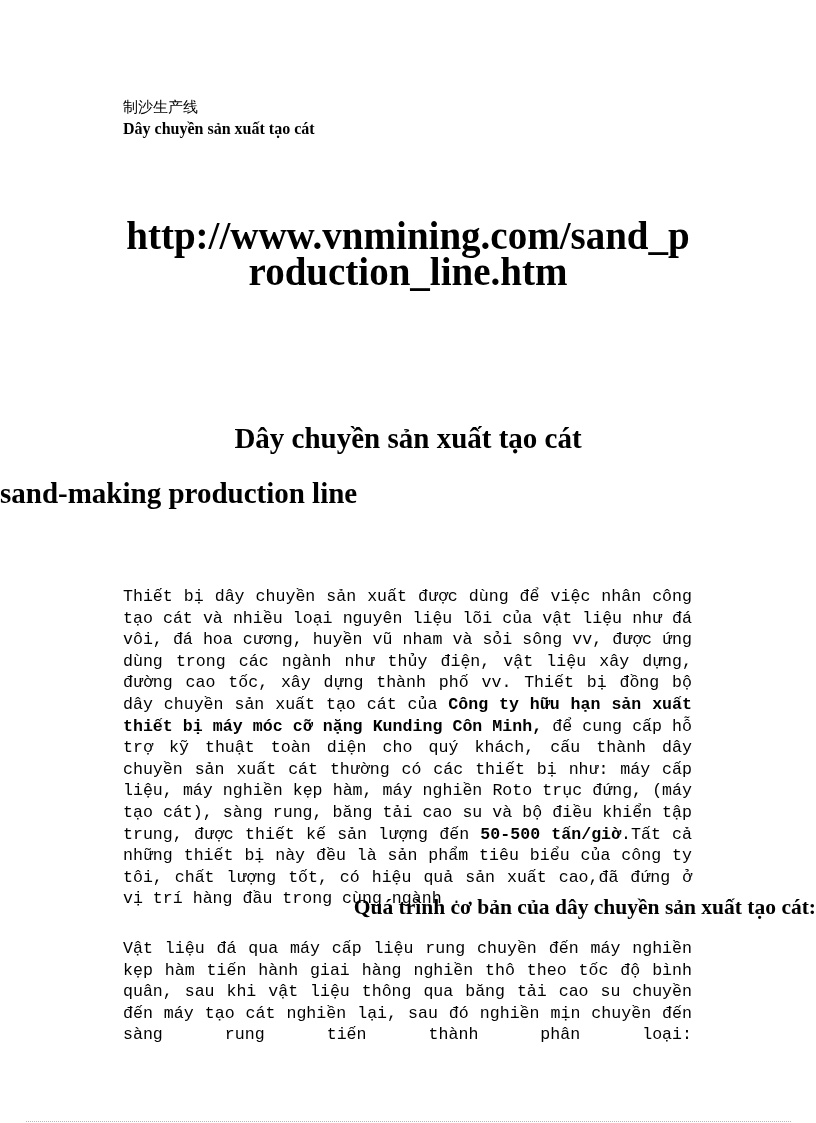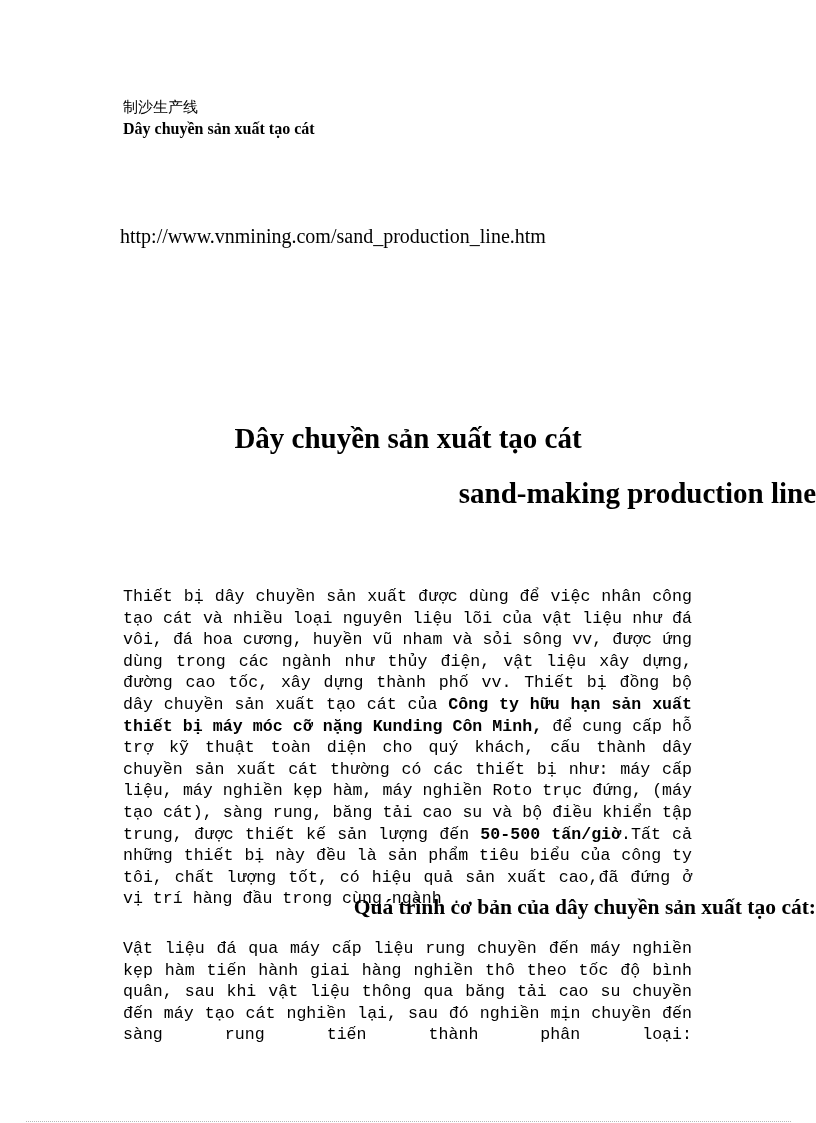--- a/index.html
+++ b/index.html
@@ -36,42 +36,42 @@
     top: 119px;
     font-size: 16px;
     line-height: 20px;
     font-weight: bold;
   }
   .url-title {
     position: absolute;
     left: 120px;
     top: 218px;
     width: 576px;
-    text-align: left;
-    font-size: 20px;
+    text-align: center;
+    font-size: 39px;
     line-height: 36px;
-    font-weight: normal;
+    font-weight: bold;
     word-break: break-all;
   }
   .main-title-vi {
     position: absolute;
     left: 0;
     top: 419px;
     width: 816px;
     text-align: center;
     font-size: 29px;
     line-height: 38px;
     font-weight: bold;
   }
   .main-title-en {
     position: absolute;
     left: 0;
     top: 474px;
     width: 816px;
-    text-align: right;
+    text-align: left;
     font-size: 29px;
     line-height: 38px;
     font-weight: bold;
   }
   .para {
     position: absolute;
     left: 123px;
     width: 569px;
     font-size: 16.6px;
     line-height: 21.6px;

